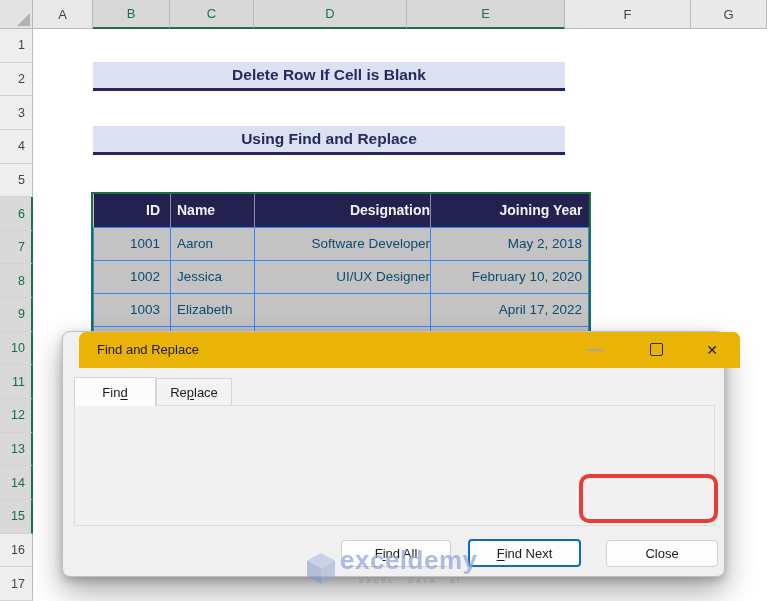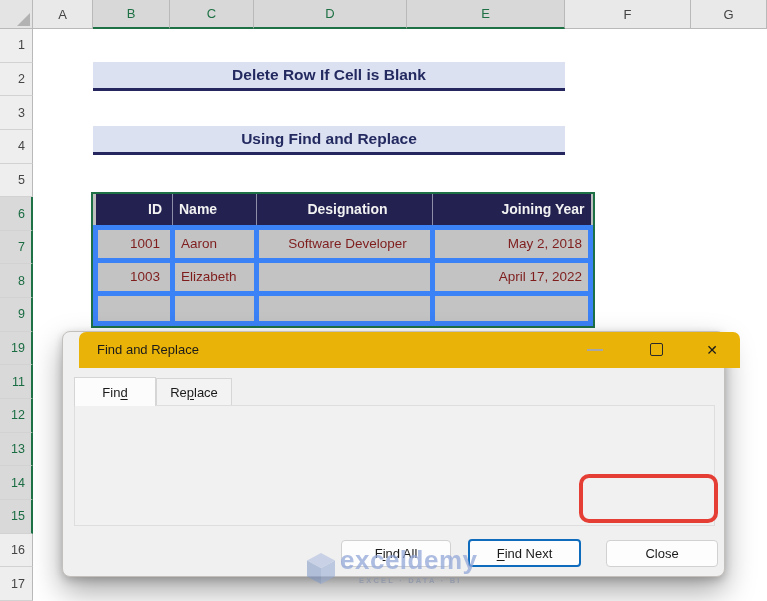--- a/index.html
+++ b/index.html
@@ -24,24 +24,24 @@
   .rowh.sel { background:#d9d9d9; color:#1a6c42; border-right:2px solid #1e7145; padding-right:6px; }
   
   .banner { position:absolute; left:93px; width:472px; height:29px; background:#dce1f2;
             border-bottom:3px solid #26265e; color:#232a60; font-weight:bold; font-size:15.5px;
             display:flex; align-items:center; justify-content:center; z-index:1; }
   .xtable { position:absolute; left:91px; top:192px; border:2px solid #1e7145; z-index:1; background:#bfbfbf; }
   .xtable table { border-collapse:collapse; table-layout:fixed; }
   .xtable th { width:auto; background:#232150; color:#f2f2f2; font-weight:bold; font-size:14px; height:33px;
                border-left:1px solid #8e8ea8; text-align:center; }
   .xtable th:first-child { border-left:none; }
-  .xtable td { background:#c3c3c3; border:5px solid #3b82f6; font-size:13.5px; color:#7f1d1d; height:33px; overflow:hidden; white-space:nowrap; }
+  .xtable td { background:#c3c3c3; border:1px solid #3b82f6; font-size:13.5px; color:#0c4a6e; height:33px; overflow:hidden; white-space:nowrap; }
   .xtable .c-id   { width:77px;  text-align:right; padding-right:10px; }
   .xtable .c-name { width:84px;  text-align:left;  padding-left:6px; }
-  .xtable .c-des  { width:176px; text-align:center;  padding-left:6px; }
+  .xtable .c-des  { width:176px; text-align:right;  padding-left:6px; }
   .xtable .c-year { width:158px; text-align:right; padding-right:6px; }
   .xtable tr.sliver td { height:30px; }
   
   .dialog { position:absolute; left:62px; top:331px; width:663px; height:246px; background:#f0f0f0;
             border:1px solid #c3bfbc; border-radius:8px; z-index:10;
             box-shadow: 0 14px 30px rgba(0,0,0,0.35), 0 3px 8px rgba(0,0,0,0.20); }
   .titlebar { position:absolute; top:0; left:16px; width:100%; height:36px; background:#eab308; border-radius:7px 7px 0 0;padding-left:28px; }
   .dlg-title { position:absolute; left:18px; top:0; line-height:36px; font-size:13px; color:#1b1b1b; }
   .btn-min { position:absolute; left:508px; top:17px; width:16px; height:2px; background:#a6a6a6; }
   .btn-max { position:absolute; left:571px; top:11px; width:13px; height:13px; border:1.4px solid #2a2a2a; border-radius:2px; }
@@ -89,21 +89,21 @@
   <div class="row-headers">
     <div class="rowh">1</div>
     <div class="rowh">2</div>
     <div class="rowh">3</div>
     <div class="rowh">4</div>
     <div class="rowh">5</div>
     <div class="rowh sel">6</div>
     <div class="rowh sel">7</div>
     <div class="rowh sel">8</div>
     <div class="rowh sel">9</div>
-    <div class="rowh sel">19</div>
+    <div class="rowh sel">10</div>
     <div class="rowh sel">11</div>
     <div class="rowh sel">12</div>
     <div class="rowh sel">13</div>
     <div class="rowh sel">14</div>
     <div class="rowh sel">15</div>
     <div class="rowh">16</div>
     <div class="rowh">17</div>
   </div>
 
   <div class="banner" style="top:126px">Using Find and Replace</div>
@@ -118,20 +118,26 @@
         <th class="c-des">Designation</th>
         <th class="c-year">Joining Year</th>
       </tr>
       <tr>
         <td class="c-id">1001</td>
         <td class="c-name">Aaron</td>
         <td class="c-des">Software Developer</td>
         <td class="c-year">May 2, 2018</td>
       </tr>
       <tr>
+        <td class="c-id">1002</td>
+        <td class="c-name">Jessica</td>
+        <td class="c-des">UI/UX Designer</td>
+        <td class="c-year">February 10, 2020</td>
+      </tr>
+      <tr>
         <td class="c-id">1003</td>
         <td class="c-name">Elizabeth</td>
         <td class="c-des"></td>
         <td class="c-year">April 17, 2022</td>
       </tr>
       <tr class="sliver">
         <td class="c-id"></td>
         <td class="c-name"></td>
         <td class="c-des"></td>
         <td class="c-year"></td>

